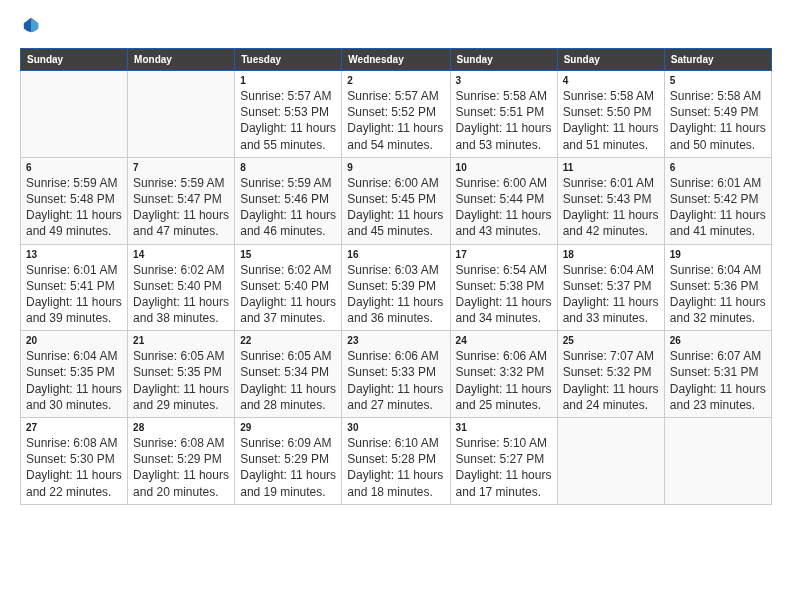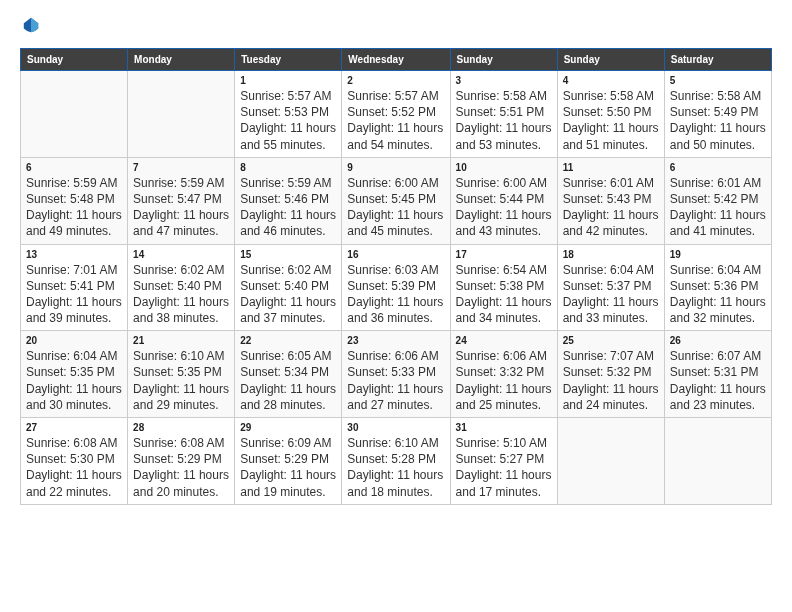--- a/index.html
+++ b/index.html
@@ -208,21 +208,21 @@
           <td>
             <span class="day-num">6</span>
             <div class="day-info">Sunrise: 6:01 AM
 Sunset: 5:42 PM
 Daylight: 11 hours and 41 minutes.</div>
           </td>
         </tr>
         <tr>
           <td>
             <span class="day-num">13</span>
-            <div class="day-info">Sunrise: 7:01 AM
+            <div class="day-info">Sunrise: 6:01 AM
 Sunset: 5:41 PM
 Daylight: 11 hours and 39 minutes.</div>
           </td>
           <td>
             <span class="day-num">14</span>
             <div class="day-info">Sunrise: 6:02 AM
 Sunset: 5:40 PM
 Daylight: 11 hours and 38 minutes.</div>
           </td>
           <td>
@@ -258,21 +258,21 @@
         </tr>
         <tr>
           <td>
             <span class="day-num">20</span>
             <div class="day-info">Sunrise: 6:04 AM
 Sunset: 5:35 PM
 Daylight: 11 hours and 30 minutes.</div>
           </td>
           <td>
             <span class="day-num">21</span>
-            <div class="day-info">Sunrise: 6:10 AM
+            <div class="day-info">Sunrise: 6:05 AM
 Sunset: 5:35 PM
 Daylight: 11 hours and 29 minutes.</div>
           </td>
           <td>
             <span class="day-num">22</span>
             <div class="day-info">Sunrise: 6:05 AM
 Sunset: 5:34 PM
 Daylight: 11 hours and 28 minutes.</div>
           </td>
           <td>

